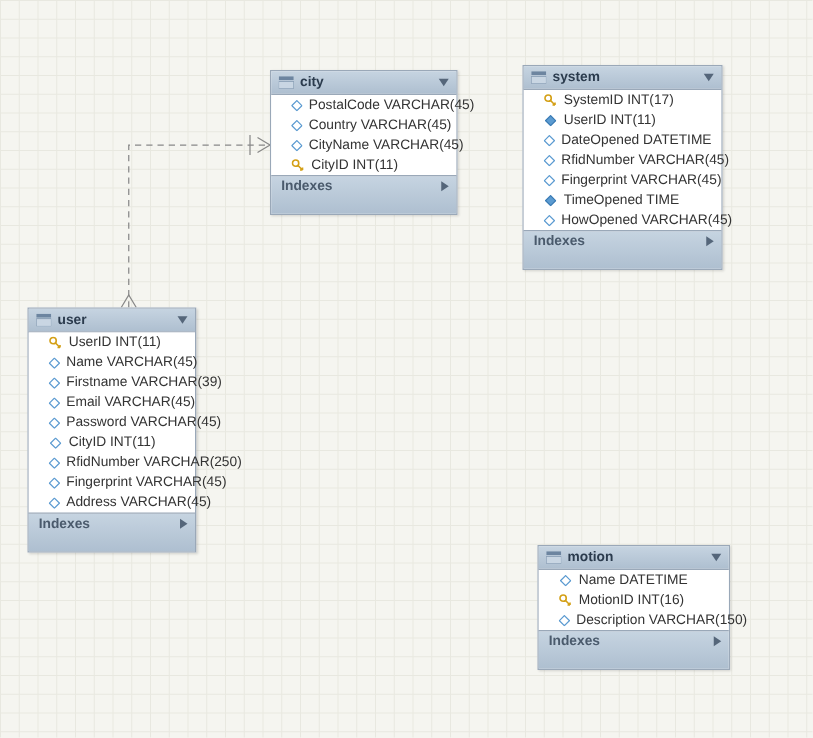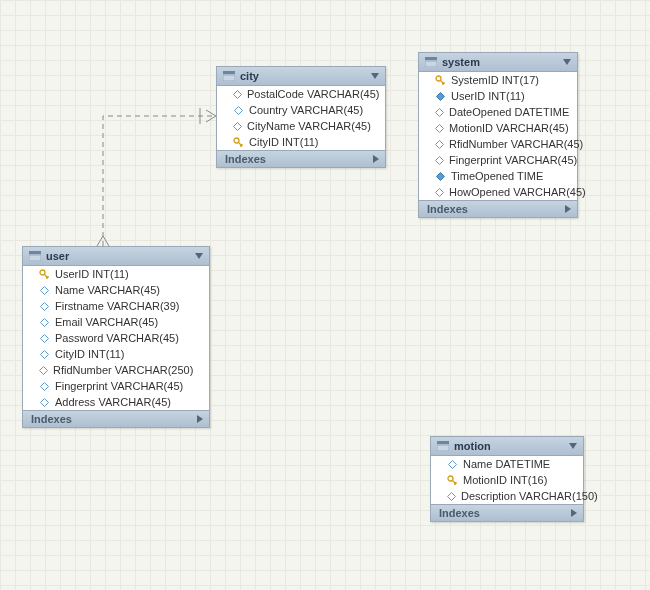--- a/index.html
+++ b/index.html
@@ -67,21 +67,21 @@
     width: 11px; height: 11px;
     display: inline-flex;
     align-items: center;
     justify-content: center;
   }
   .key-icon svg, .diamond svg { display: block; }
   .t-footer {
     background: linear-gradient(#c6d4e1, #aebfd0);
     color: #4a5a6c;
     font-weight: bold;
-    padding: 2px 6px 2px 8px;
+    padding: 2px 6px 16px 8px;
     border-top: 1px solid #9aa8b8;
     display: flex;
     align-items: center;
     gap: 6px;
   }
   .t-footer .spacer { flex: 1; }
   .caret-right {
     width: 0; height: 0;
     border-top: 4px solid transparent;
     border-bottom: 4px solid transparent;
@@ -101,21 +101,21 @@
     <g stroke="#888" stroke-width="1" fill="none">
       <path d="M 97 246 L 103 236 L 109 246"></path>
     </g>
 
     <g stroke="#888" stroke-width="1" fill="none">
       <path d="M 206 110 L 216 116 L 206 122"></path>
       <path d="M 200 108 L 200 124"></path>
     </g>
   </svg>
 
-  <div class="table" style="left:22px;top:246px;width:188px">
+  <div class="table" style="left:22px;top:246px;width:135px">
     <div class="t-header">
       <span class="t-icon">
         <svg width="12" height="10">
             <rect x="0" y="0" width="12" height="3" fill="#6d85a0"></rect>
             <rect x="0" y="4" width="12" height="6" fill="#c9d6e3" stroke="#6d85a0" stroke-width="0.5"></rect>
           </svg>
       </span>
       <span>user</span>
       <span class="spacer"></span>
       <span class="caret"></span>
@@ -195,21 +195,21 @@
           <span>Address VARCHAR(45)</span>
         </div>
     </div>
     <div class="t-footer">
       <span>Indexes</span>
       <span class="spacer"></span>
       <span class="caret-right"></span>
     </div>
   </div>
 
-  <div class="table" style="left:216px;top:66px;width:170px">
+  <div class="table" style="left:216px;top:56px;width:150px">
     <div class="t-header">
       <span class="t-icon">
         <svg width="12" height="10">
             <rect x="0" y="0" width="12" height="3" fill="#6d85a0"></rect>
             <rect x="0" y="4" width="12" height="6" fill="#c9d6e3" stroke="#6d85a0" stroke-width="0.5"></rect>
           </svg>
       </span>
       <span>city</span>
       <span class="spacer"></span>
       <span class="caret"></span>
@@ -293,28 +293,20 @@
             </svg>
           </span>
           <span>DateOpened DATETIME</span>
         </div>
       <div class="t-row">
           <span class="col-icon diamond">
             <svg width="9" height="9">
               <path d="M4.5 0.5 L8.5 4.5 L4.5 8.5 L0.5 4.5 Z" fill="#fff" stroke="#5c9bd1" stroke-width="1"></path>
             </svg>
           </span>
-          <span>MotionID VARCHAR(45)</span>
-        </div>
-      <div class="t-row">
-          <span class="col-icon diamond">
-            <svg width="9" height="9">
-              <path d="M4.5 0.5 L8.5 4.5 L4.5 8.5 L0.5 4.5 Z" fill="#fff" stroke="#5c9bd1" stroke-width="1"></path>
-            </svg>
-          </span>
           <span>RfidNumber VARCHAR(45)</span>
         </div>
       <div class="t-row">
           <span class="col-icon diamond">
             <svg width="9" height="9">
               <path d="M4.5 0.5 L8.5 4.5 L4.5 8.5 L0.5 4.5 Z" fill="#fff" stroke="#5c9bd1" stroke-width="1"></path>
             </svg>
           </span>
           <span>Fingerprint VARCHAR(45)</span>
         </div>

